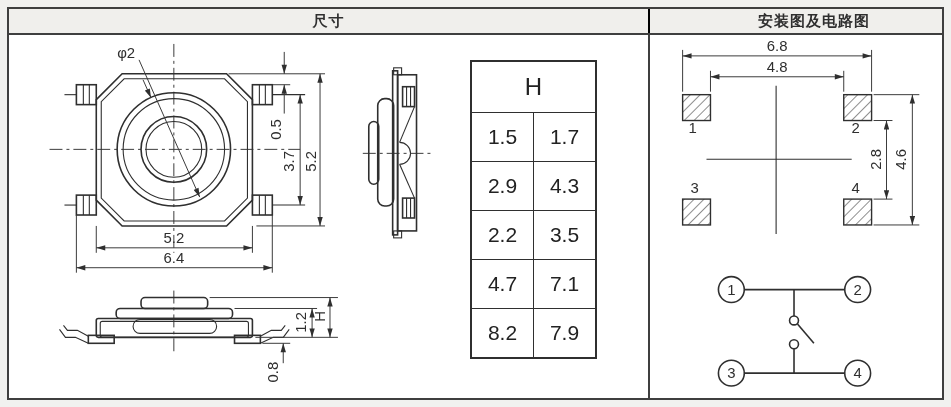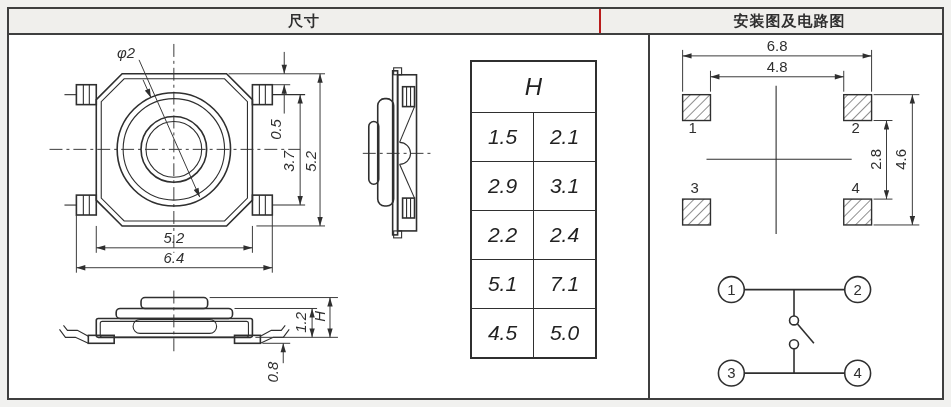--- a/index.html
+++ b/index.html
@@ -11,24 +11,24 @@
   }
   .frame {
     position:absolute; left:7px; top:7px; width:937px; height:393px;
     box-sizing:border-box; border:2px solid #3f3f3f; background:#ffffff;
     display:flex; flex-direction:column;
   }
   .header-row { display:flex; height:24px; flex:0 0 auto;
     border-bottom:2px solid #3f3f3f; background:#f0efec; }
   .header-cell { display:flex; align-items:center; justify-content:center;
     font-size:15px; font-weight:600; color:#2f2f2f; letter-spacing:1px; }
-  .header-cell.left  { width:592px; box-sizing:border-box; border-right:2px solid #b91c1c; }
+  .header-cell.left  { width:641px; box-sizing:border-box; border-right:2px solid #000000; }
   .header-cell.right { flex:1;padding-left:36px; }
   .content-row { flex:1; display:flex; min-height:0; }
-  .panel-left  { width:641px; box-sizing:border-box; border-right:2px solid #3f3f3f; position:relative; background:#fff;font-style:italic; }
+  .panel-left  { width:641px; box-sizing:border-box; border-right:2px solid #3f3f3f; position:relative; background:#fff; }
   .panel-right { flex:1; position:relative; background:#fff; }
   svg.draw { position:absolute; left:0; top:0; width:100%; height:100%; display:block; }
 
   
   .ol   { fill:none; stroke:#2f2f2f; stroke-width:1.6; }
   .thin { fill:none; stroke:#2f2f2f; stroke-width:1.1; }
   .dim  { fill:none; stroke:#3a3a3a; stroke-width:1; }
   .cl   { fill:none; stroke:#3a3a3a; stroke-width:1; stroke-dasharray:13 4 3 4; }
   .dt   { font-family:"Liberation Sans","DejaVu Sans",sans-serif;
           font-size:15px; fill:#2f2f2f; }
@@ -193,37 +193,37 @@
 
       <table class="h-table">
         <thead>
           <tr>
             <th colspan="2">H</th>
           </tr>
         </thead>
         <tbody>
           <tr>
             <td>1.5</td>
-            <td>2.1</td>
+            <td>1.7</td>
           </tr>
           <tr>
             <td>2.9</td>
-            <td>3.1</td>
+            <td>4.3</td>
           </tr>
           <tr>
             <td>2.2</td>
-            <td>2.4</td>
-          </tr>
-          <tr>
-            <td>5.1</td>
+            <td>3.5</td>
+          </tr>
+          <tr>
+            <td>4.7</td>
             <td>7.1</td>
           </tr>
           <tr>
-            <td>4.5</td>
-            <td>5.0</td>
+            <td>8.2</td>
+            <td>7.9</td>
           </tr>
         </tbody>
       </table>
     </div>
 
     <div class="panel-right">
       <svg class="draw" viewBox="650 33 292 365">
         <defs>
           <marker id="mB" viewBox="0 0 10 6" refX="9.5" refY="3" markerWidth="10" markerHeight="6" markerUnits="userSpaceOnUse" orient="auto-start-reverse">
             <path d="M0.5,0.3 L9.5,3 L0.5,5.7 Z" fill="#2f2f2f"></path>

